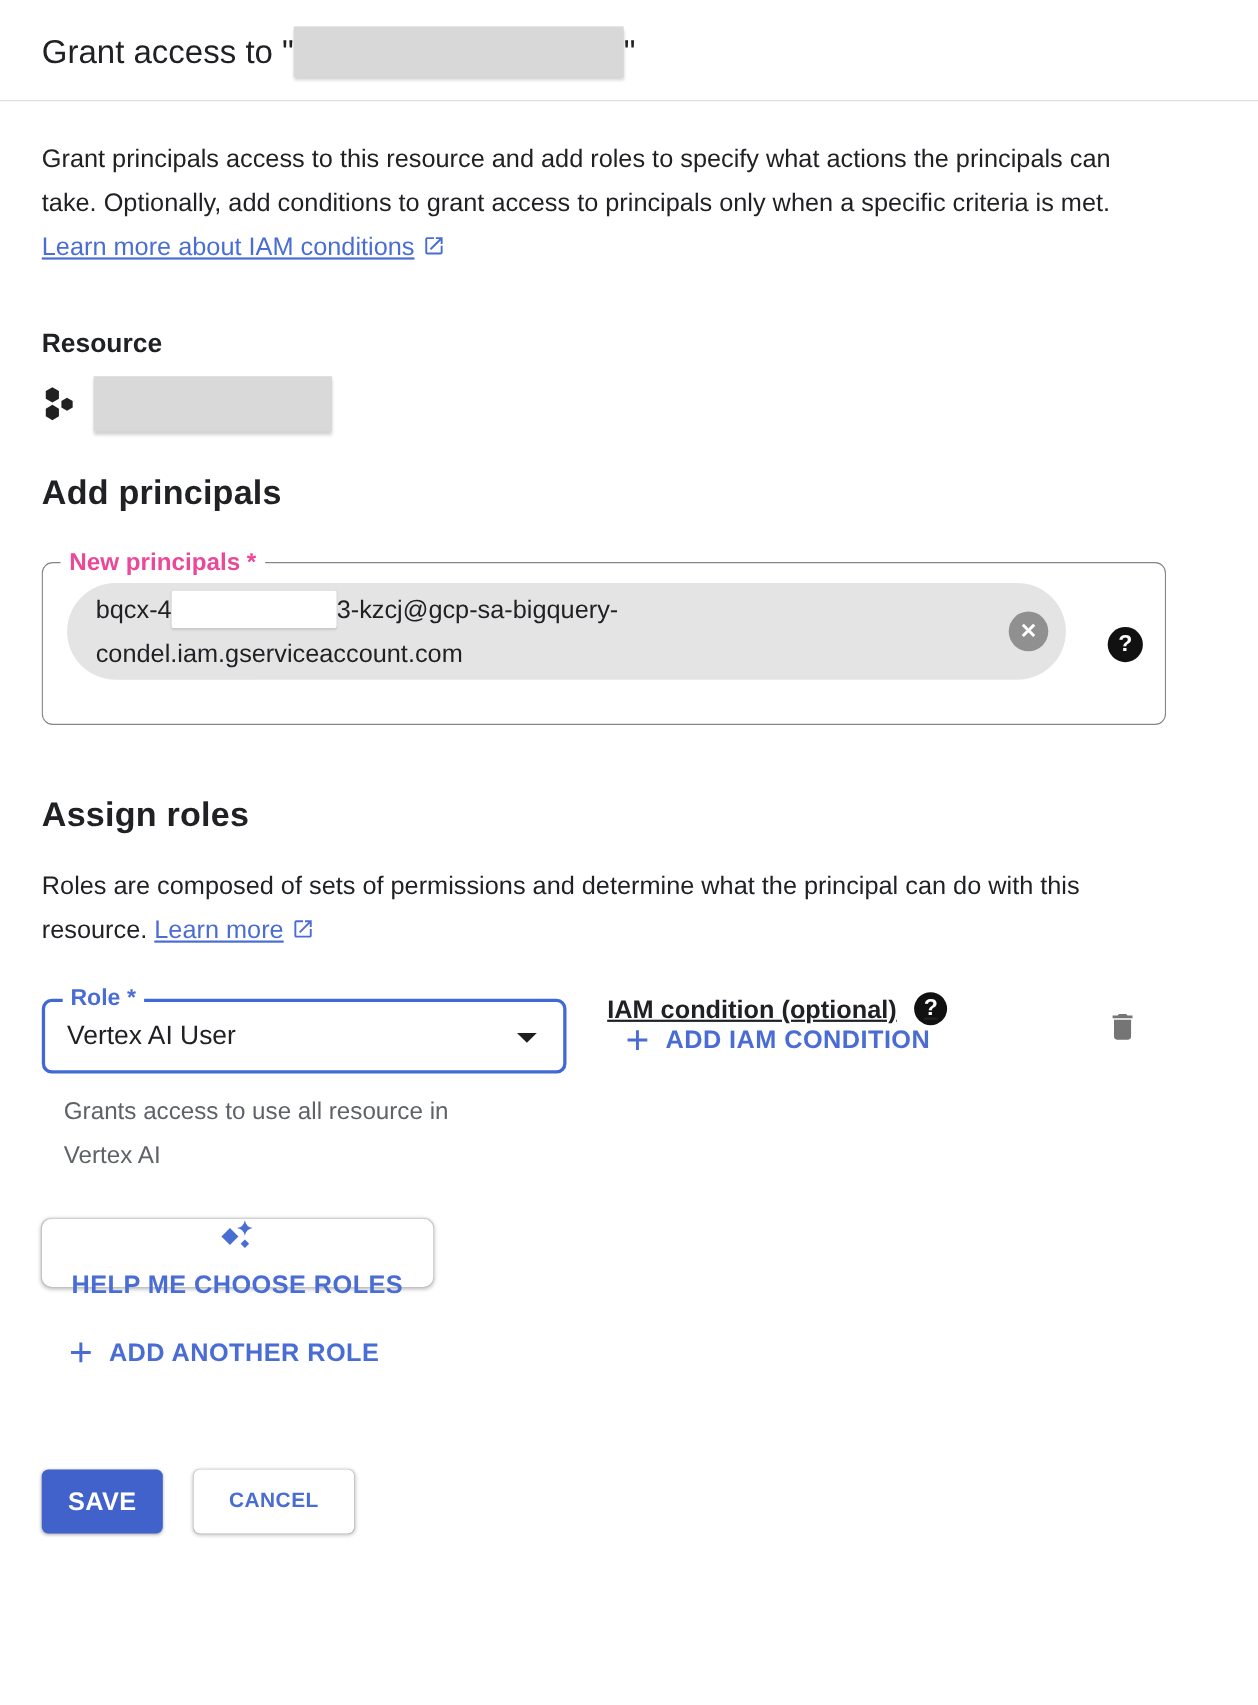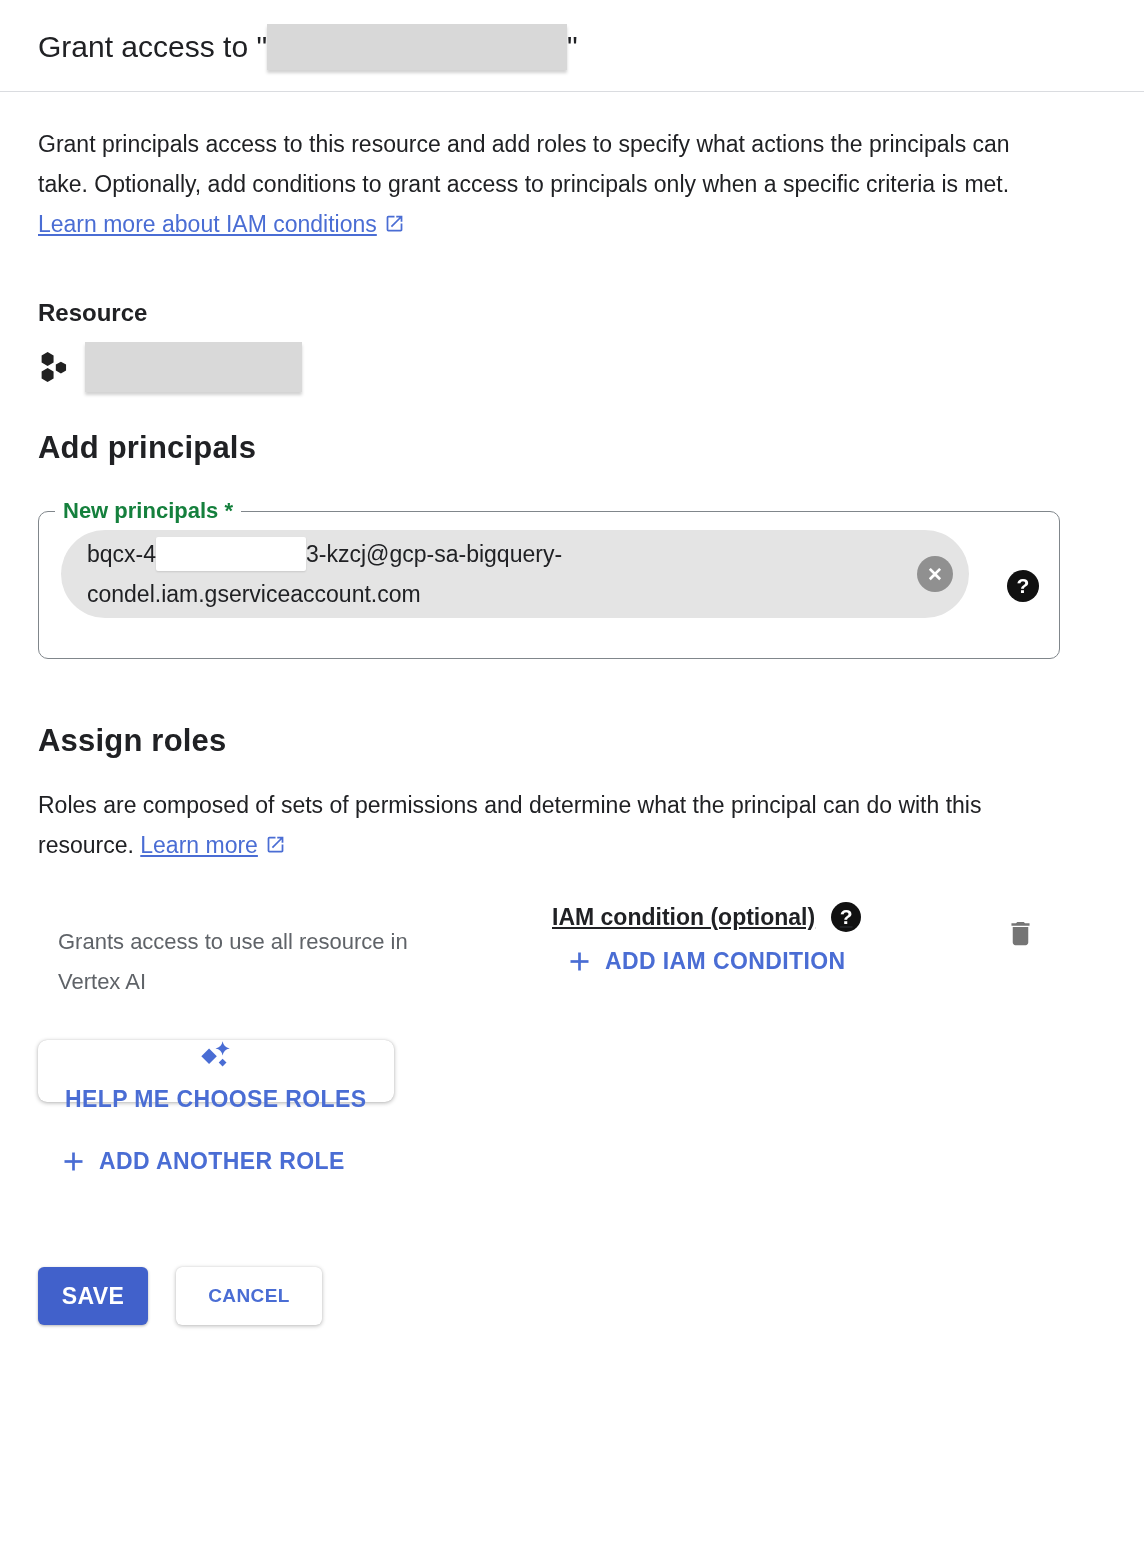--- a/index.html
+++ b/index.html
@@ -18,21 +18,21 @@
   .resource-label { margin-top:55px; font-size:24px; font-weight:700; }
   .resource-row { margin-top:15px; display:flex; align-items:center; }
   .hex-icon { width:32px; height:32px; }
   .resource-box { width:217px; height:50px; background:#d9d9d9; box-shadow:0 3px 3px rgba(0,0,0,.18); margin-left:15px; }
   h2.section { margin-top:64px; font-size:31px; font-weight:700; letter-spacing:.2px; }
   h2.first { margin-top:38px; }
   p.section-desc { margin-top:26px; }
   .fieldset { position:relative; margin-top:45px; width:1022px; height:148px;
     border:1px solid #80868b; border-radius:10px; }
   .fieldset-label { position:absolute; top:-14px; left:16px; background:#fff; padding:0 8px;
-    font-size:22px; font-weight:700; color:#15803d; }
+    font-size:22px; font-weight:700; color:#ec4899; }
   .chip { position:relative; margin:18px 0 0 22px; width:908px; border-radius:44px;
     background:#e4e4e4; padding:4px 80px 4px 26px; font-size:23px; line-height:40px; color:#202124; }
   .chip .redact-white { display:inline-block; width:150px; height:34px; background:#ffffff;
     vertical-align:-9px; border-radius:2px; box-shadow:0 1px 2px rgba(0,0,0,.12); }
   .chip-x { position:absolute; right:16px; top:50%; margin-top:-18px; width:36px; height:36px;
     border-radius:50%; background:#909090; color:#fff; font-size:19px; font-weight:700;
     display:flex; align-items:center; justify-content:center; border:none; cursor:pointer; }
   .help-circle { width:30px; height:30px; border-radius:50%; background:#111; color:#fff;
     font-size:21px; font-weight:700; display:inline-flex; align-items:center; justify-content:center; cursor:pointer; }
   .fieldset .help-circle { position:absolute; right:20px; top:58px; width:32px; height:32px; }
@@ -42,21 +42,21 @@
     border-radius:9px; cursor:pointer; background:#fff; }
   .role-field-label { position:absolute; top:-15px; left:16px; background:#fff; padding:0 7px;
     font-size:21px; font-weight:700; color:#4a6dd4; }
   .role-value { font-size:24px; line-height:62px; padding-left:20px; color:#202124; }
   .caret { position:absolute; right:24px; top:28px; width:0; height:0;
     border-left:9px solid transparent; border-right:9px solid transparent; border-top:9px solid #1f1f1f; }
   .role-helper { margin-top:14px; padding-left:20px; width:420px; font-size:22px; line-height:40px; color:#5f6368; }
   .iam-col { margin-left:37px; margin-top:-6px;text-decoration:underline; }
   .iam-label-row { display:flex; align-items:center; gap:16px; }
   .iam-label { font-size:23px; font-weight:700; color:#202124; }
-  .blue-action { margin-top:16px; display:inline-flex; align-items:center; gap:12px; padding-left:14px;
+  .blue-action { display:inline-flex; align-items:center; gap:12px; padding-left:14px;
     background:none; border:none; cursor:pointer; }
   .blue-action .plus { width:27px; height:27px; }
   .blue-action .plus svg { width:27px; height:27px; fill:#4a6dd4; }
   .blue-action .action-label { font-size:23px; font-weight:700; color:#4a6dd4; letter-spacing:.4px; }
   .trash-btn { margin-left:auto; margin-right:62px; margin-top:10px; background:none; border:none; cursor:pointer; }
   .trash-btn svg { width:31px; height:31px; fill:#757575; }
   .help-roles-btn { margin-top:38px; display:inline-flex; align-items:center; gap:15px;
     height:62px; padding:0 27px; background:#fff; border:none; border-radius:9px;
     box-shadow:0 1px 4px rgba(0,0,0,.3), 0 0 1px rgba(0,0,0,.15); cursor:pointer;flex-direction:column; }
   .help-roles-btn .spark { width:31px; height:31px; }
@@ -111,20 +111,25 @@
   </div>
 
   <h2 class="section">Assign roles</h2>
   <p class="body section-desc"><span>Roles are composed of sets of permissions and determine what the principal can do with this resource.</span>
     <a class="link"><span>Learn more</span><span class="ext-icon"><svg viewBox="0 0 24 24">
             <path d="M19 19H5V5h7V3H5a2 2 0 0 0-2 2v14a2 2 0 0 0 2 2h14c1.1 0 2-.9 2-2v-7h-2v7zM14 3v2h3.59l-9.83 9.83 1.41 1.41L19 6.41V10h2V3h-7z"></path>
           </svg></span></a></p>
 
   <div class="role-row">
     <div class="role-col">
+      <div class="role-field">
+        <span class="role-field-label">Role *</span>
+        <div class="role-value">Vertex AI User</div>
+        <span class="caret"></span>
+      </div>
       <div class="role-helper">Grants access to use all resource in Vertex AI</div>
     </div>
     <div class="iam-col">
       <div class="iam-label-row">
         <span class="iam-label">IAM condition (optional)</span>
         <span class="help-circle">?</span>
       </div>
       <button class="blue-action">
         <span class="plus"><svg viewBox="0 0 24 24">
               <path d="M10.8 4h2.4v16h-2.4z"></path>

